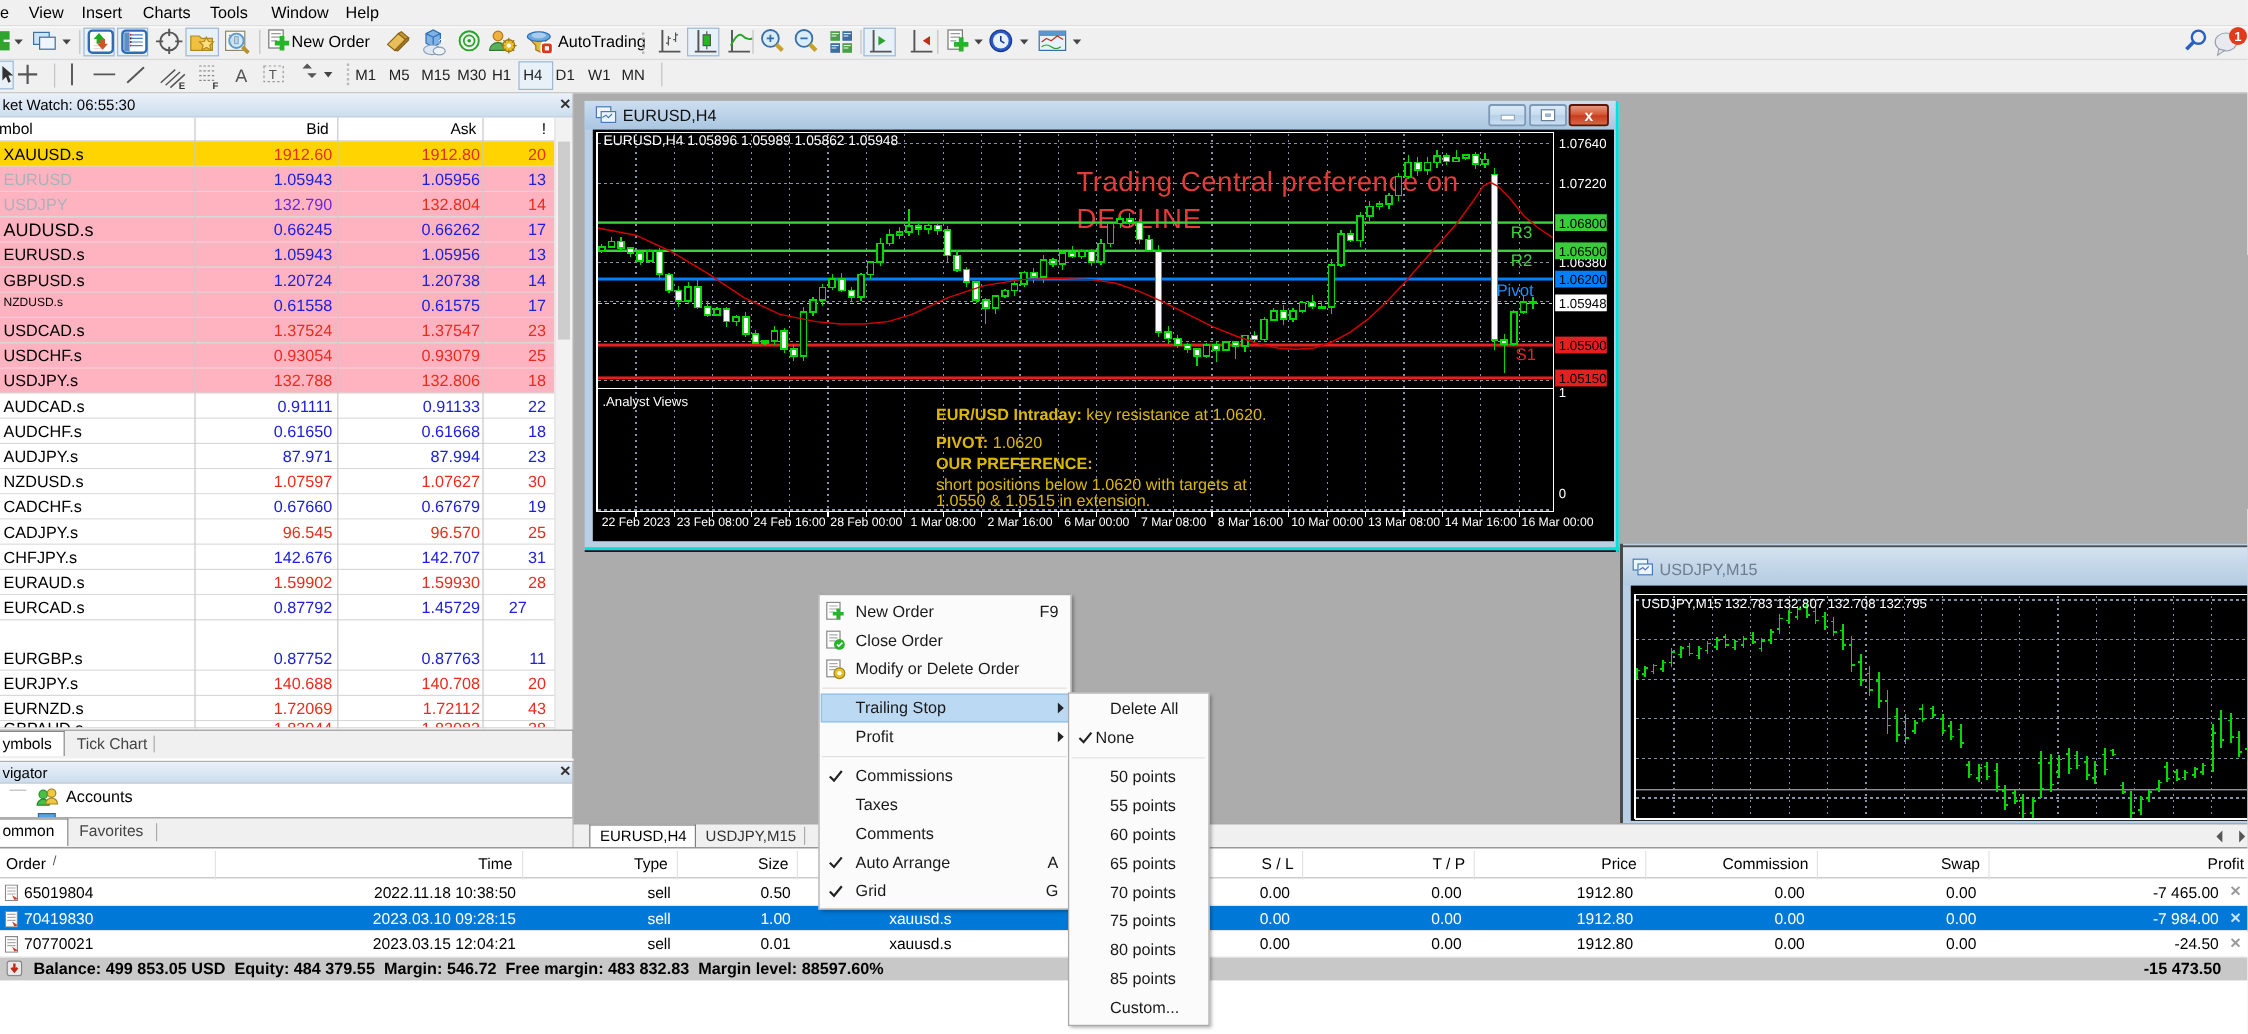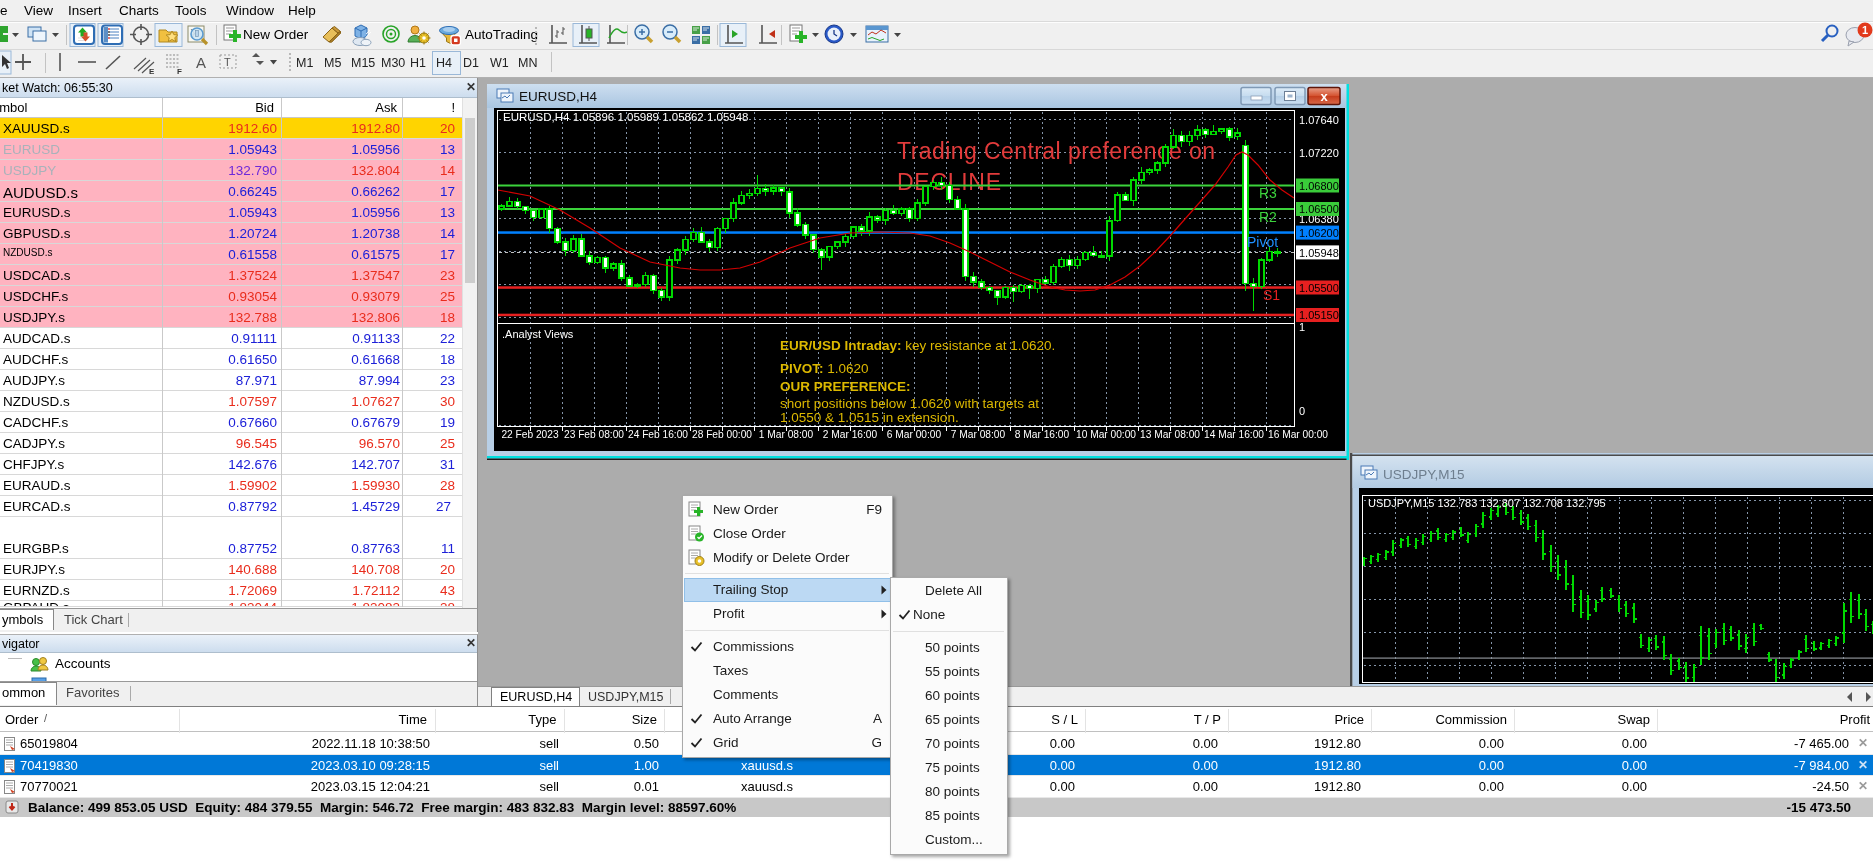--- a/index.html
+++ b/index.html
@@ -277,21 +277,21 @@
     <div class="abs" style="left:0;top:475.0px;width:462px;height:21.0px;background:#fff;border-bottom:1px solid #d8d8d8;overflow:hidden">
       <div class="tx" style="left:3px;top:2.5px;font-size:13.5px;color:#000">EURAUD.s</div>
       <div class="tx r" style="left:180px;top:2.5px;width:97px;font-size:13.5px;color:#e92c1c">1.59902</div>
       <div class="tx r" style="left:300px;top:2.5px;width:100px;font-size:13.5px;color:#e92c1c">1.59930</div>
       <div class="tx r" style="left:400px;top:2.5px;width:55px;font-size:13.5px;color:#e92c1c">28</div>
     </div>
     <div class="abs" style="left:0;top:496.0px;width:462px;height:21.0px;background:#fff;border-bottom:1px solid #d8d8d8;overflow:hidden">
       <div class="tx" style="left:3px;top:2.5px;font-size:13.5px;color:#000">EURCAD.s</div>
       <div class="tx r" style="left:180px;top:2.5px;width:97px;font-size:13.5px;color:#1d20d8">0.87792</div>
       <div class="tx r" style="left:300px;top:2.5px;width:100px;font-size:13.5px;color:#1d20d8">1.45729</div>
-      <div class="tx r" style="left:396px;top:2.5px;width:55px;font-size:13.5px;color:#1d20d8">27</div>
+      <div class="tx r" style="left:384px;top:2.5px;width:55px;font-size:13.5px;color:#1d20d8">27</div>
     </div>
     <div class="abs" style="left:0;top:538.0px;width:462px;height:21.0px;background:#fff;border-bottom:1px solid #d8d8d8;overflow:hidden">
       <div class="tx" style="left:3px;top:2.5px;font-size:13.5px;color:#000">EURGBP.s</div>
       <div class="tx r" style="left:180px;top:2.5px;width:97px;font-size:13.5px;color:#1d20d8">0.87752</div>
       <div class="tx r" style="left:300px;top:2.5px;width:100px;font-size:13.5px;color:#1d20d8">0.87763</div>
       <div class="tx r" style="left:400px;top:2.5px;width:55px;font-size:13.5px;color:#1d20d8">11</div>
     </div>
     <div class="abs" style="left:0;top:559.0px;width:462px;height:21.0px;background:#fff;border-bottom:1px solid #d8d8d8;overflow:hidden">
       <div class="tx" style="left:3px;top:2.5px;font-size:13.5px;color:#000">EURJPY.s</div>
       <div class="tx r" style="left:180px;top:2.5px;width:97px;font-size:13.5px;color:#e92c1c">140.688</div>

